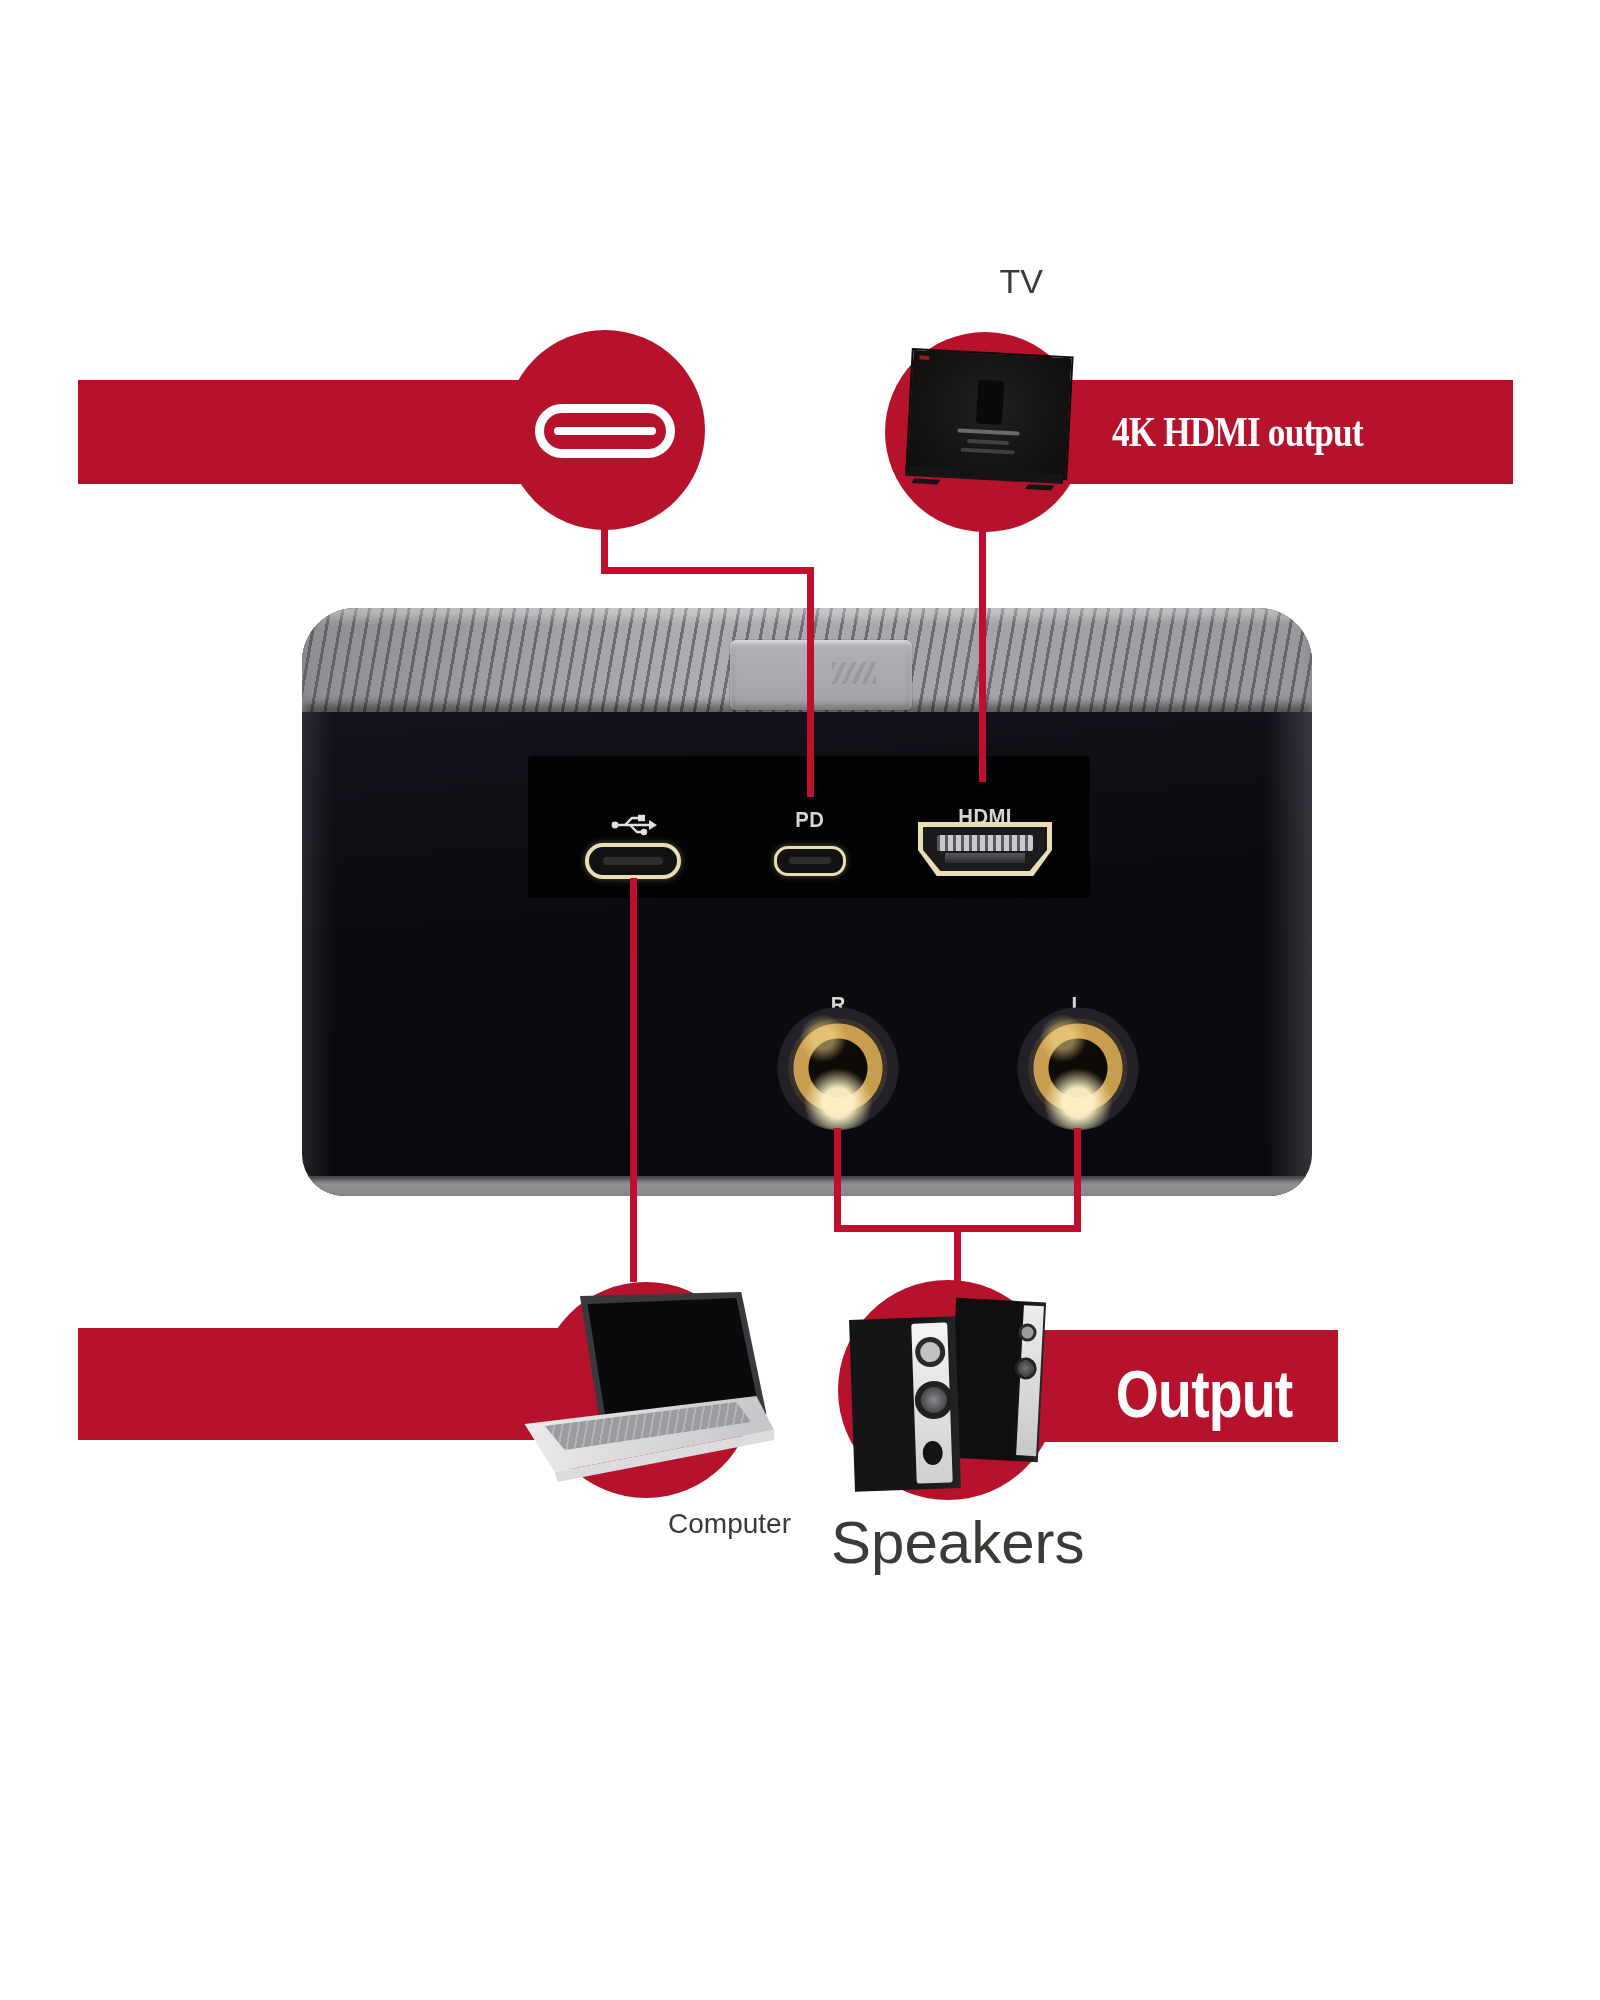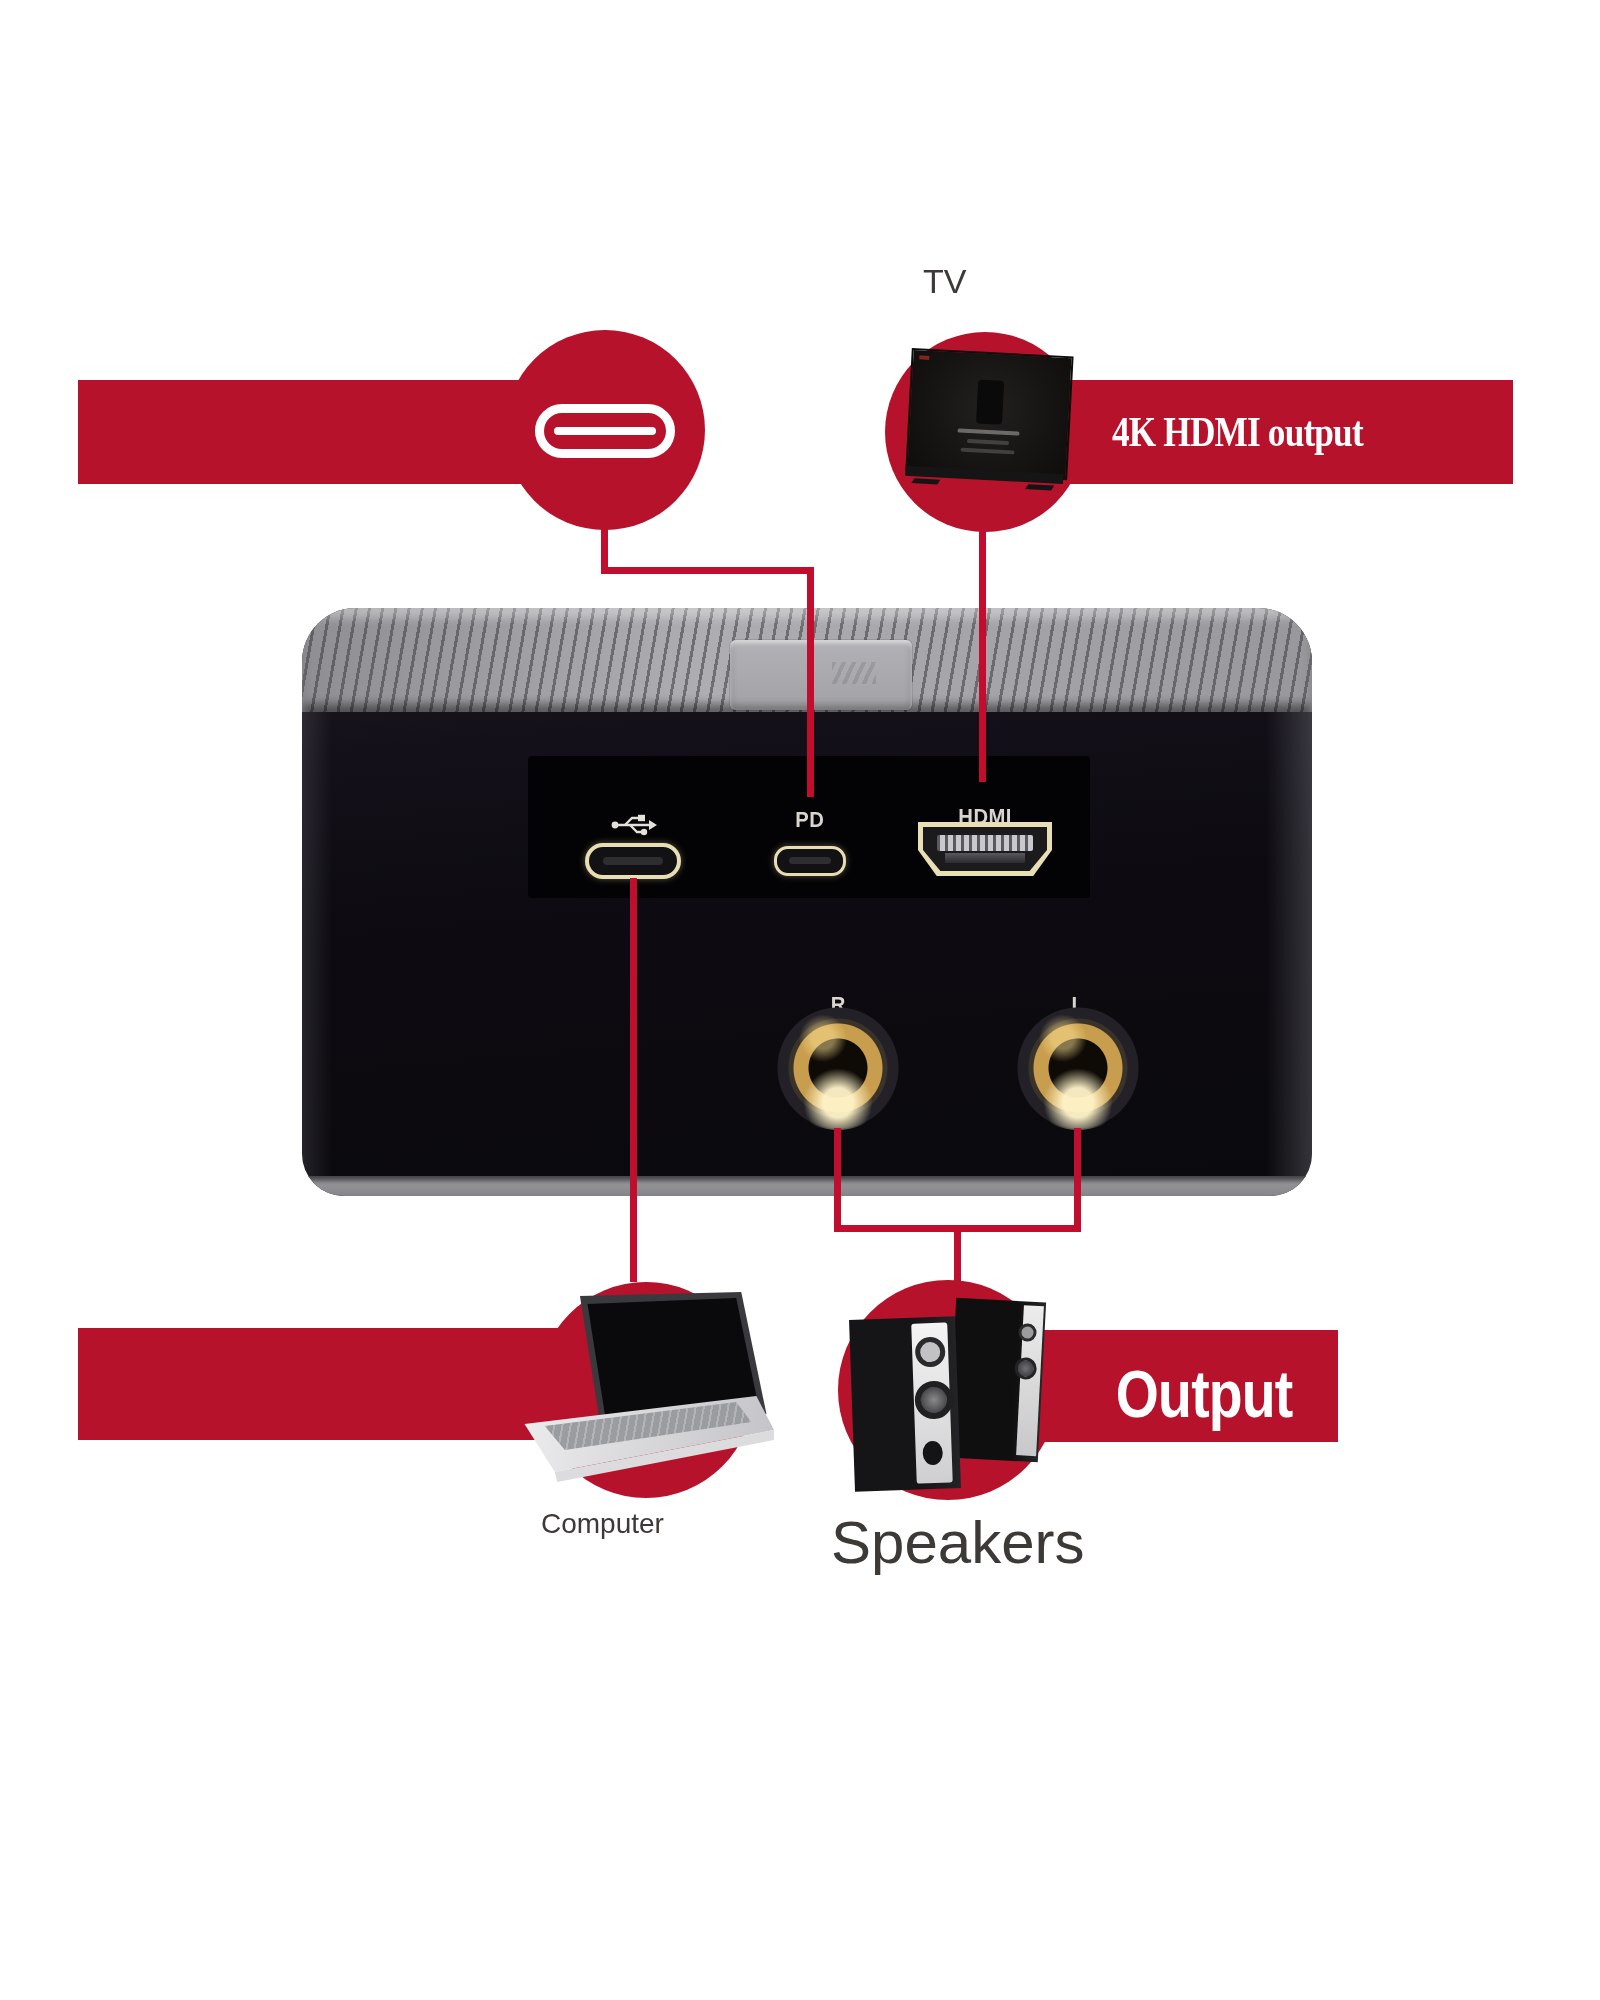--- a/index.html
+++ b/index.html
@@ -14,21 +14,21 @@
   .abs{position:absolute;}
 
   
   .banner{position:absolute;background:var(--red);}
   .banner-label{position:absolute;display:flex;align-items:center;justify-content:center;
                 color:#fff;font-weight:bold;}
   .banner-label>span{display:inline-block;transform:scaleX(0.84);letter-spacing:-1px;white-space:nowrap;}
   .circle{position:absolute;border-radius:50%;background:var(--red);}
   .line{position:absolute;background:var(--line-red);}
 
-  .caption{position:absolute;color:var(--text-dark);text-align:left;}
+  .caption{position:absolute;color:var(--text-dark);text-align:right;}
 
   
   .usbc-glyph-outer{position:absolute;left:535px;top:404px;width:122px;height:36px;
     border:9px solid #fff;border-radius:27px;}
   .usbc-glyph-bar{position:absolute;left:554px;top:427px;width:102px;height:8px;background:#fff;border-radius:4px;}
 
   
   .tv{position:absolute;left:908px;top:352px;width:158px;height:142px;transform:rotate(3deg);}
   .tv-screen{position:absolute;left:0;top:0;width:158px;height:120px;background:
      radial-gradient(circle at 50% 45%, #23211f 0%, #161514 55%, #0e0d0c 100%);

